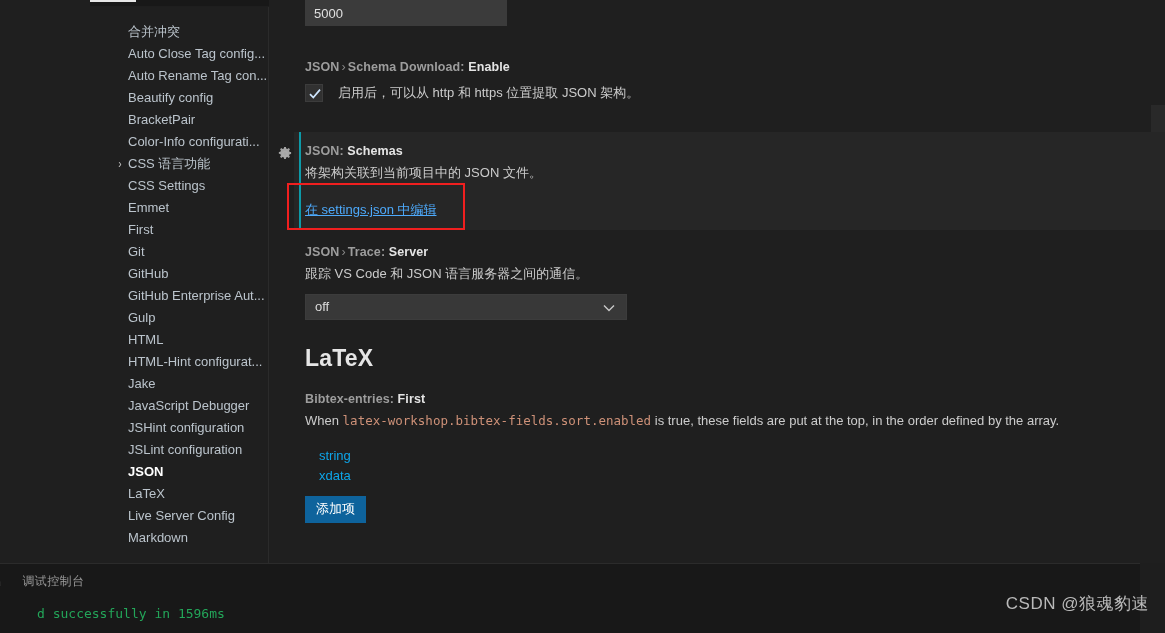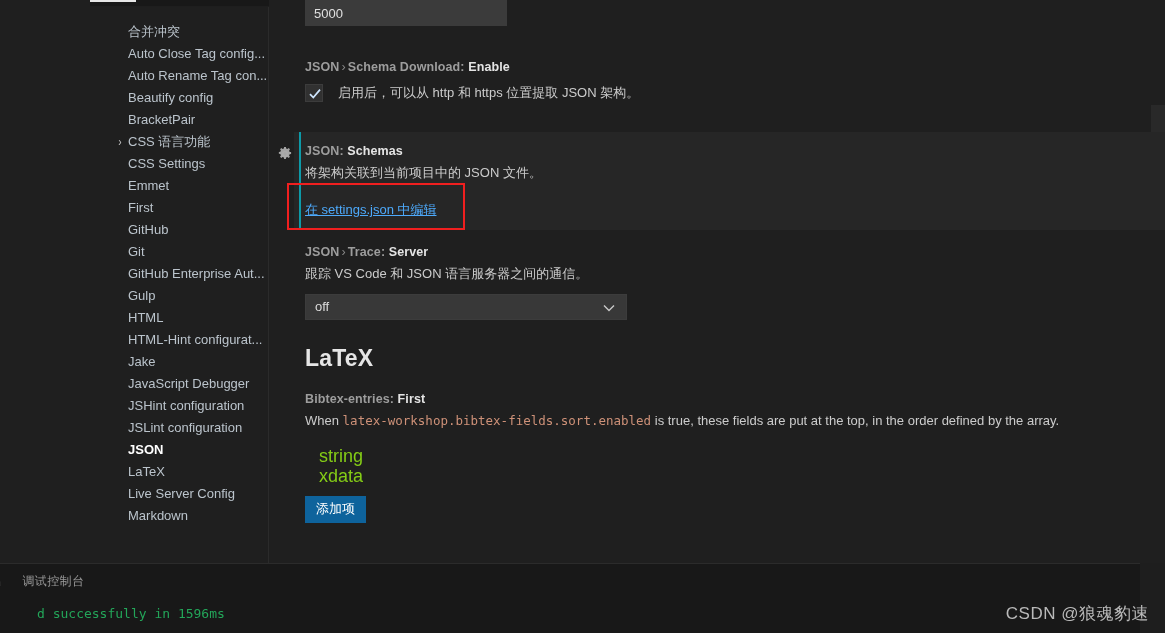--- a/index.html
+++ b/index.html
@@ -225,22 +225,22 @@
 
   
   code.inline {
     font-family: "DejaVu Sans Mono", "Liberation Mono", monospace;
     font-size: 12.5px;
     color: #ce9178;
   }
 
   
   .array-item {
-    font-size: 18px;
-    color: #84cc16;
+    font-size: 13px;
+    color: #0ea5e9;
     height: 20px;
     line-height: 20px;
     padding-left: 14px;
   }
   .btn-primary {
     display: inline-block;
     background: #0e639c;
     color: #ffffff;
     font-size: 13px;
     padding: 4px 11px 5px 11px;
@@ -287,21 +287,21 @@
     font-family: "DejaVu Sans Mono", "Liberation Mono", monospace;
     font-size: 13px;
     color: #23a559;
     white-space: nowrap;
     padding-left: 37px;
   }
 
   .watermark {
     position: absolute;
     right: 16px;
-    bottom: 8px;
+    bottom: 18px;
     font-size: 17px;
     color: #b9b9b9;
     letter-spacing: .5px;
   }
 </style>
 </head>
 <body>
 
 <div id="app">
 
@@ -310,26 +310,27 @@
   <div class="tab-strip"></div>
   <div class="tab-active-underline"></div>
 
   <div class="toc">
     <div class="toc-list" id="toc-list" style="top: 14px;">
         <div class="toc-item"><span>合并冲突</span></div>
         <div class="toc-item"><span>Auto Close Tag config...</span></div>
         <div class="toc-item"><span>Auto Rename Tag con...</span></div>
         <div class="toc-item"><span>Beautify config</span></div>
         <div class="toc-item"><span>BracketPair</span></div>
+        <div class="toc-item"><span>Color-Info configurati...</span></div>
         <div class="toc-item"><span class="twisty">›</span><span>CSS 语言功能</span></div>
         <div class="toc-item"><span>CSS Settings</span></div>
         <div class="toc-item"><span>Emmet</span></div>
         <div class="toc-item"><span>First</span></div>
+        <div class="toc-item"><span>Git</span></div>
         <div class="toc-item"><span>GitHub</span></div>
-        <div class="toc-item"><span>Git</span></div>
         <div class="toc-item"><span>GitHub Enterprise Aut...</span></div>
         <div class="toc-item"><span>Gulp</span></div>
         <div class="toc-item"><span>HTML</span></div>
         <div class="toc-item"><span>HTML-Hint configurat...</span></div>
         <div class="toc-item"><span>Jake</span></div>
         <div class="toc-item"><span>JavaScript Debugger</span></div>
         <div class="toc-item"><span>JSHint configuration</span></div>
         <div class="toc-item"><span>JSLint configuration</span></div>
         <div class="toc-item selected"><span>JSON</span></div>
         <div class="toc-item"><span>LaTeX</span></div>

